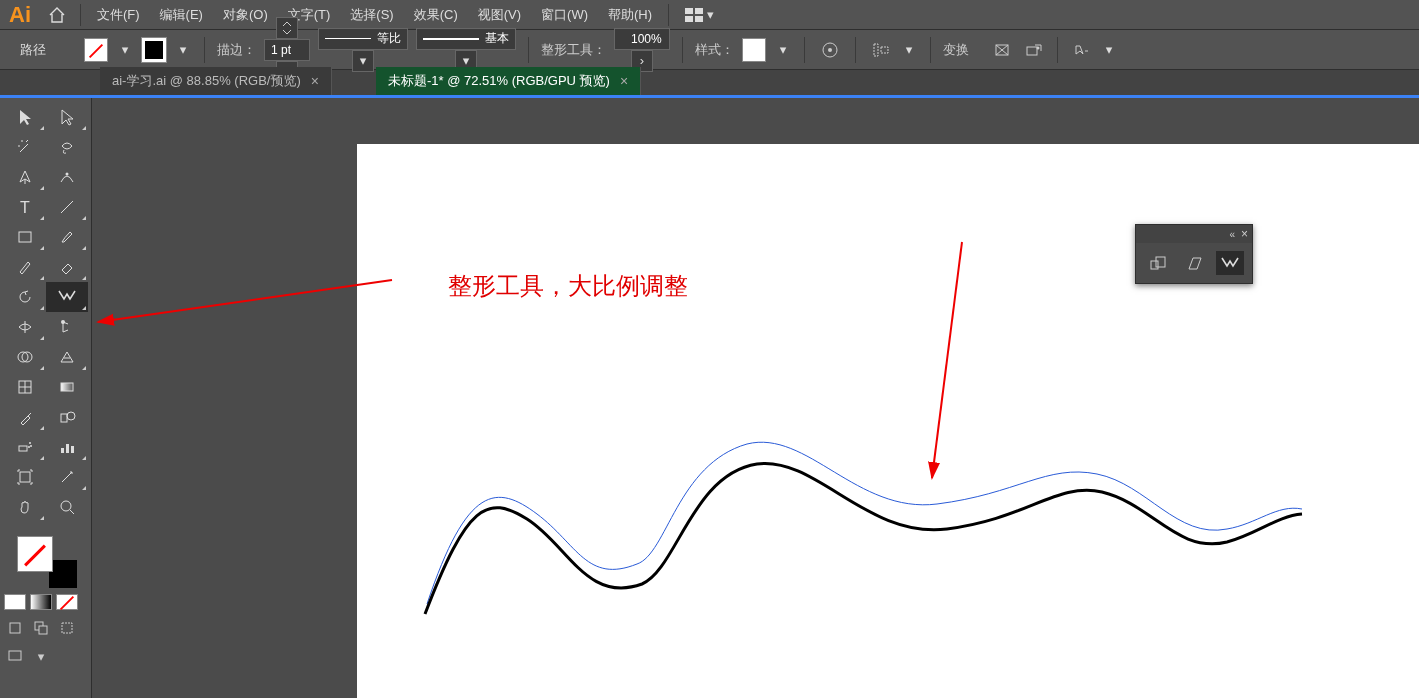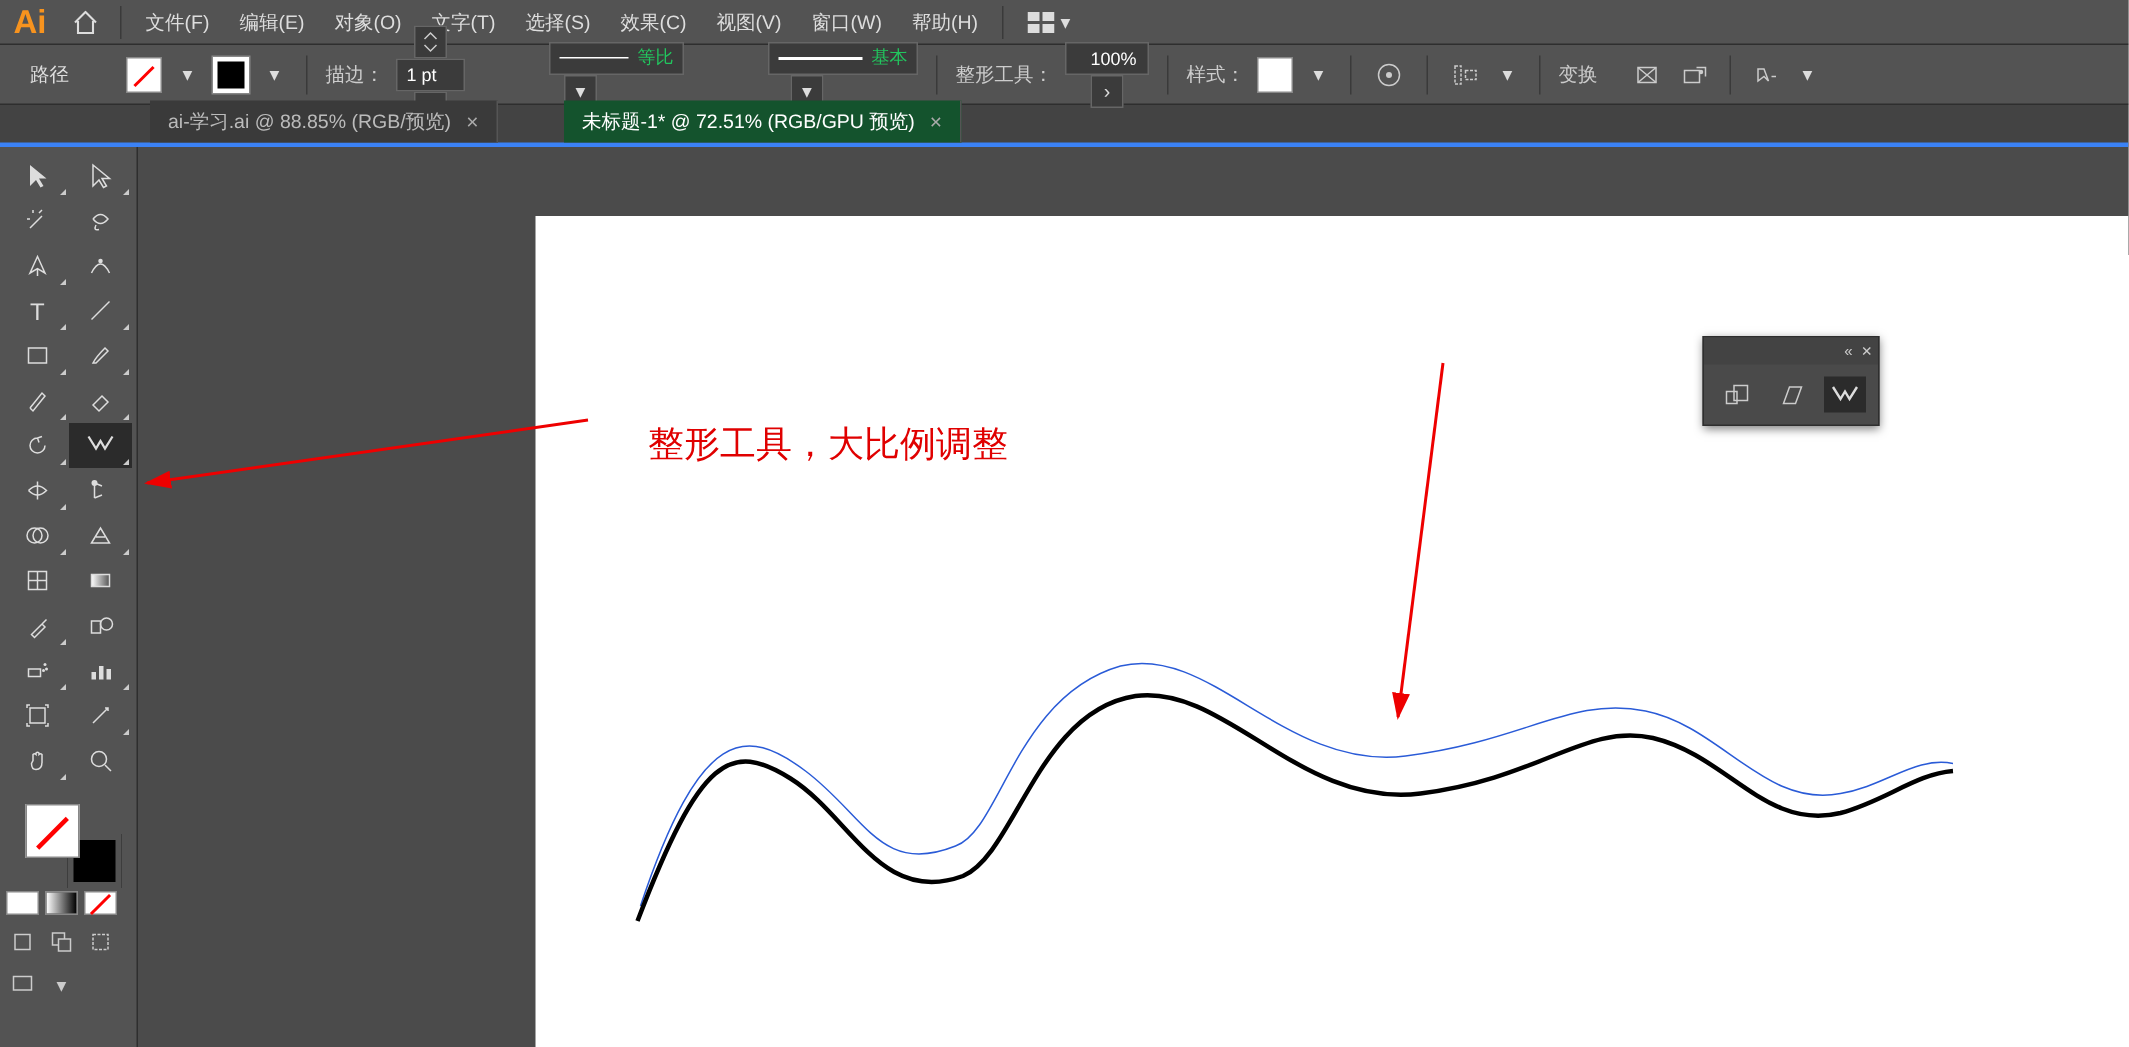--- a/index.html
+++ b/index.html
@@ -17,21 +17,21 @@
   .optionsbar { height: 40px; background:#535353; display:flex; align-items:center; border-bottom:1px solid #2e2e2e; padding-left:20px; gap:8px;text-align:right; }
   .optionsbar .label { color:#ddd; margin-right:30px; }
   .optionsbar .swatch { width:24px; height:24px; border:1px solid #888; background:#fff; position:relative; }
   .optionsbar .swatch.diag::after { content:""; position:absolute; left:2px; right:2px; top:50%; height:2px; background:red; transform:rotate(-45deg); }
   .optionsbar .swatch.black { background:#000; border:3px solid #fff; outline:1px solid #888; }
   .optionsbar .dd { width:18px; height:24px; display:flex; align-items:center; justify-content:center; color:#ddd; }
   .optionsbar .divider { width:1px; height:26px; background:#3a3a3a; margin:0 4px; }
   .optionsbar .field { background:#3b3b3b; border:1px solid #666; height:22px; padding:0 6px; display:flex; align-items:center; color:#fff; font-size:12px; }
   .optionsbar .droparrow { width:22px; height:22px; background:#3b3b3b; border:1px solid #666; display:flex; align-items:center; justify-content:center; color:#ddd; }
   .optionsbar .pair { display:flex; align-items:center; gap:0;flex-direction:column; }
-  .optionsbar .profile-box { width:100px; height:22px; background:#3b3b3b; border:1px solid #666; display:flex; align-items:center; justify-content:flex-end; padding:0 6px; color:#22c55e; font-size:12px;margin-left:48px; }
+  .optionsbar .profile-box { width:100px; height:22px; background:#3b3b3b; border:1px solid #666; display:flex; align-items:center; justify-content:flex-end; padding:0 6px; color:#ffffff; font-size:12px; }
   .optionsbar .profile-box.long { width:90px; }
   .optionsbar .profile-box .line { flex:1; height:1px; background:#fff; margin-right:6px; }
   .optionsbar .mini-btn { width:26px; height:26px; display:flex; align-items:center; justify-content:center; color:#ddd; }
   .optionsbar .group { display:flex; align-items:center; gap:6px; }
 
   
   .doctabs { height: 28px; background:#434343; display:flex; align-items:flex-end; padding-left:100px; border-bottom:3px solid #3b82f6;gap:44px; }
   .doctab { height:28px; padding:0 12px; display:flex; align-items:center; gap:10px; color:#bbb; font-size:13px; background:#3a3a3a; border-right:1px solid #555; }
   .doctab.active { background:#14532d; color:#fff; }
   .doctab .close-x { color:#aaa; font-size:14px; }
@@ -478,21 +478,21 @@
           </div>
         <div class="pbtn sel">
             <svg width="22" height="18">
               <path d="M3 4 L8 12 L11 7 L14 12 L19 4" fill="none" stroke="#ddd" stroke-width="1.6"></path>
             </svg>
           </div>
       </div>
     </div>
   </div>
 
-  <div class="annotation-text" style="left:340px; top:172px;margin-top:10px;">整形工具，大比例调整</div>
+  <div class="annotation-text" style="left:356px; top:172px;">整形工具，大比例调整</div>
 
   <svg class="arrow-svg" style="left:0; top:0;" width="400" height="260">
     <defs>
         <marker id="ah1" markerWidth="10" markerHeight="10" refX="8" refY="3" orient="auto">
           <path d="M0 0 L9 3 L0 6 Z" fill="#e00"></path>
         </marker>
       </defs>
     <line x1="300" y1="182" x2="6" y2="224" stroke="#e00" stroke-width="2" marker-end="url(#ah1)"></line>
   </svg>
 

